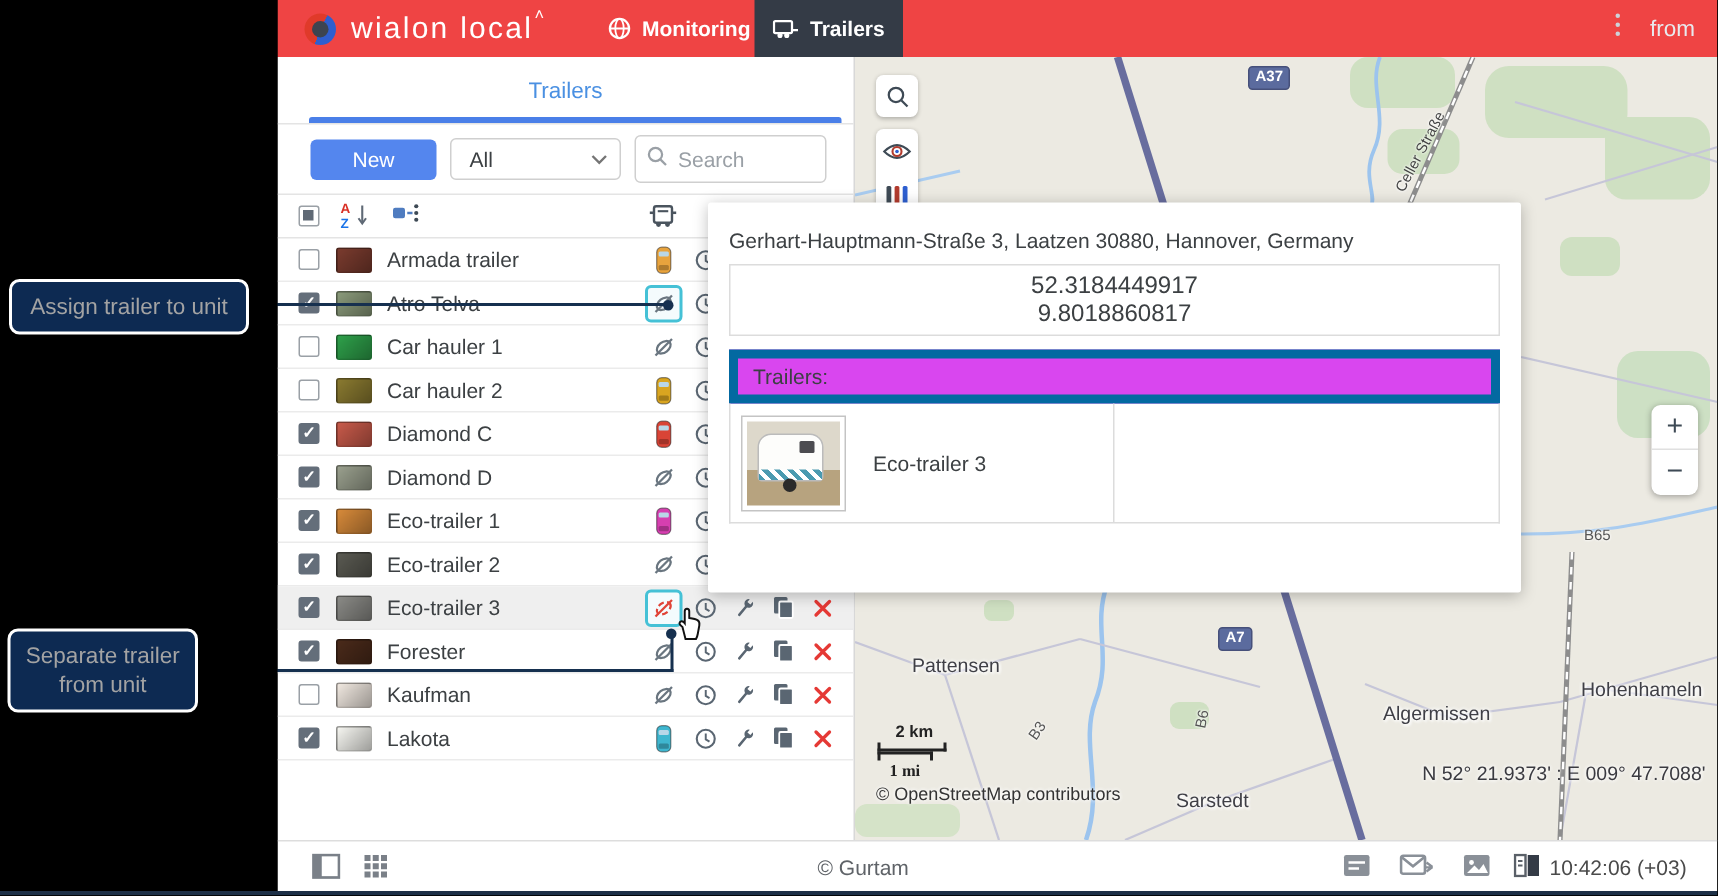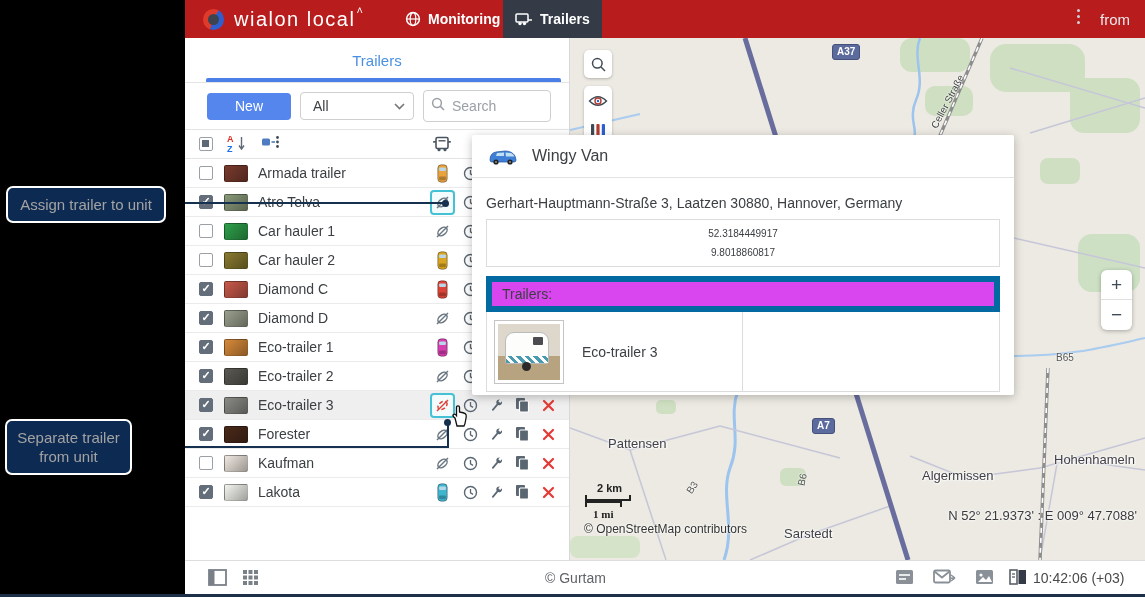--- a/index.html
+++ b/index.html
@@ -15,21 +15,21 @@
   .callout.c2 { left:5px; top:419px; width:127px; }
   .conn { position:absolute; background:#16304f; z-index:5; }
   .conn.l1 { left:166px; top:202px; width:278px; height:2px; }
   .dot { position:absolute; width:7px; height:7px; border-radius:50%; background:#16304f; z-index:5; }
   .dot.d1 { left:442px; top:200px; }
   .conn.l2h { left:132px; top:446px; width:317px; height:2px; }
   .conn.l2v { left:447px; top:425px; width:2px; height:23px; }
   .dot.d2 { left:444px; top:419px; }
 
   
-  .topbar { position:absolute; left:185px; top:0; width:960px; height:38px; background:#b91c1c; z-index:3;
+  .topbar { position:absolute; left:185px; top:0; width:960px; height:38px; background:#ef4444; z-index:3;
             display:flex; align-items:center; color:#fff; }
   .logo { display:flex; align-items:center; margin-left:18px; }
   .logo-ring { width:21px; height:21px; border-radius:50%;
                background:conic-gradient(from 200deg,#e03a2a 0 52%,#2f5ecf 52% 100%); position:relative; }
   .logo-ring::after { content:""; position:absolute; left:5px; top:5px; width:11px; height:11px; border-radius:50%; background:#3d4450; }
   .logo-text { font-size:20px; letter-spacing:1.5px; margin-left:10px; font-weight:400; }
   .logo-accent { font-size:11px; vertical-align:top; position:relative; top:-4px; left:1px; }
   .topnav { position:absolute; display:flex; align-items:center; height:38px; gap:7px; font-size:14px; font-weight:700; padding:0 12px; }
   .nav-mon { left:208px; }
   .nav-tra { left:318px; background:#343b46; }
@@ -98,21 +98,21 @@
   .scale .t2 { padding-left:8px; margin-top:1px;font-family:Liberation Serif, serif; }
   .attrib { position:absolute; left:14px; top:484px; font-size:12px; color:#333; text-shadow:0 0 3px #fff,0 0 3px #fff; }
   .mcoords { position:absolute; right:8px; top:470px; font-size:13px; color:#3a3a40; text-shadow:0 0 3px #fff,0 0 3px #fff; }
 
   
   .popup { position:absolute; left:472px; top:135px; width:542px; height:260px; background:#fff; z-index:10;
            box-shadow:0 2px 10px rgba(0,0,0,0.25); border-radius:2px; }
   .p-head { height:43px; display:flex; align-items:center; gap:14px; padding:0 16px; border-bottom:1px solid #e2e2e2; }
   .p-title { font-size:16px; color:#3c4043; }
   .p-addr { padding:17px 14px 8px; font-size:14px; color:#3c4043; }
-  .p-coords { margin:0 14px; border:1px solid #dcdcdc; text-align:center; font-size:10px; color:#3c4043; padding:4px 0; line-height:19px; }
+  .p-coords { margin:0 14px; border:1px solid #dcdcdc; text-align:center; font-size:16px; color:#3c4043; padding:4px 0; line-height:19px; }
   .p-trhead { margin:9px 14px 0; border:6px solid #0369a1; background:#d946ef; font-size:14px; color:#3c4043; padding:4px 10px; }
   .p-trtable { margin:0 14px; border:1px solid #dcdcdc; border-top:none; height:80px; display:flex; }
   .p-trcell { width:50%; display:flex; align-items:center; border-right:1px solid #dcdcdc; }
   .p-trcell.empty { border-right:none; }
   .p-photo { width:70px; height:64px; border:1px solid #c4c4c4; margin:0 0 0 7px; padding:3px; background:#fff; }
   .p-photo .ph { width:100%; height:100%; position:relative; background:linear-gradient(#ddd8cb 0 58%, #b7a37f 58% 100%); overflow:hidden; }
   .ph .camper { position:absolute; left:7px; top:8px; width:44px; height:32px; background:#fdfdfb; border:1px solid #bbb; border-radius:9px 9px 3px 3px; }
   .ph .camper .win { position:absolute; right:5px; top:4px; width:10px; height:8px; background:#4c4c50; border-radius:1px; }
   .ph .camper .stripe { position:absolute; left:0; right:0; bottom:0; height:7px;
         background:repeating-linear-gradient(45deg,#4a9ab0 0 3px,#fff 3px 6px); }
@@ -783,32 +783,20 @@
       <div class="t1">2 km</div>
       <div class="bar1"></div>
       <div class="bar2"></div>
       <div class="t2">1 mi</div>
     </div>
     <div class="attrib">© OpenStreetMap contributors</div>
     <div class="mcoords">N 52° 21.9373' : E 009° 47.7088'</div>
   </div>
 
   <div class="popup">
-    <div class="p-head">
-      <svg width="30" height="21" viewBox="0 0 30 21">
-        <path d="M2 14 Q2 7 8 6 L17 5 Q24 5 27 10 L28 14 Q28 16 26 16 L4 16 Q2 16 2 14 Z" fill="#3f7fd6" stroke="#2b5ca8" stroke-width="0.8"></path>
-        <path d="M9 7 L16 6.5 L16 10 L8 10 Z" fill="#bfe0f2"></path>
-        <path d="M17.5 6.5 L23 7 Q25.5 8 26.5 10.5 L18 10.5 Z" fill="#bfe0f2"></path>
-        <circle cx="8" cy="16" r="2.6" fill="#222"></circle>
-          <circle cx="8" cy="16" r="1.1" fill="#888"></circle>
-        <circle cx="22" cy="16" r="2.6" fill="#222"></circle>
-          <circle cx="22" cy="16" r="1.1" fill="#888"></circle>
-      </svg>
-      <span class="p-title">Wingy Van</span>
-    </div>
     <div class="p-addr">Gerhart-Hauptmann-Straße 3, Laatzen 30880, Hannover, Germany</div>
     <div class="p-coords">
       <div>52.3184449917</div>
       <div>9.8018860817</div>
     </div>
     <div class="p-trhead">Trailers:</div>
     <div class="p-trtable">
       <div class="p-trcell">
         <div class="p-photo">
           <div class="ph">

